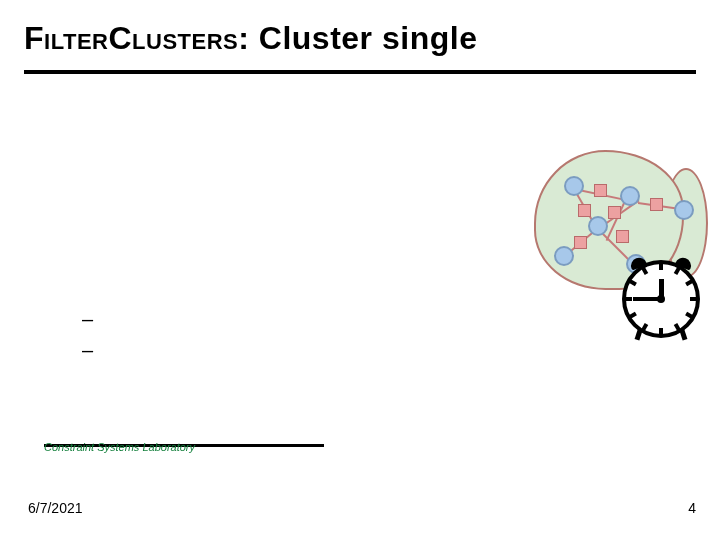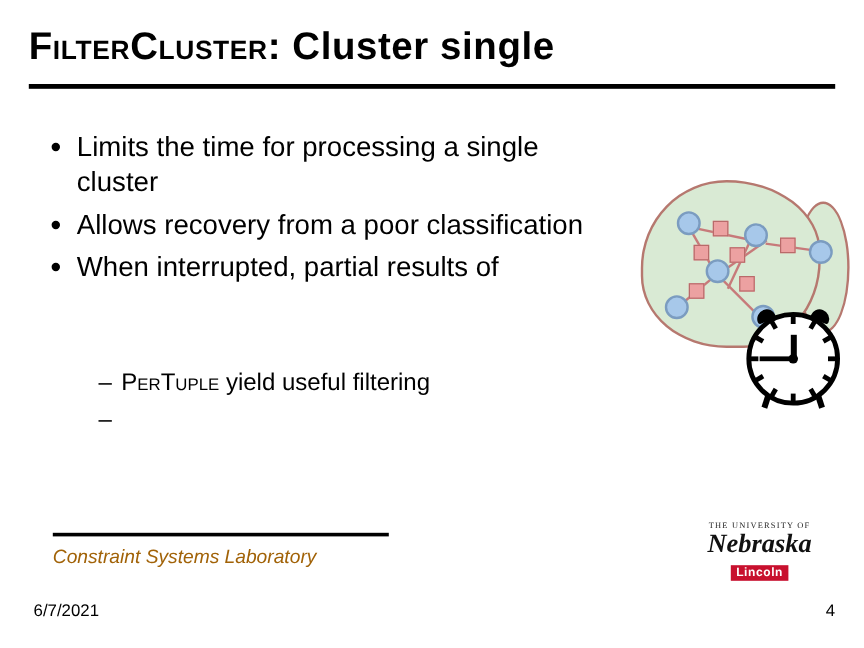--- a/index.html
+++ b/index.html
@@ -12,21 +12,21 @@
 
   .bullets { position: absolute; left: 44px; top: 108px; width: 470px; font-size: 23px; line-height: 1.28; }
   .bullets li { list-style: disc; margin-left: 20px; margin-bottom: 6px; }
 
   .subbullets { position: absolute; left: 82px; top: 306px; width: 440px; font-size: 20px; line-height: 1.35; }
   .subbullets .row { display: flex; gap: 8px; margin-bottom: 4px; }
   .subbullets .dash { flex: 0 0 auto; }
   .sc2 { font-variant: small-caps; }
 
   .footer-rule { position: absolute; left: 44px; top: 444px; width: 280px; height: 3px; background: #000; }
-  .lab { position: absolute; left: 44px; top: 456px; font-size: 16px; font-style: italic; color: #a16207; }
+  .lab { position: absolute; left: 44px; top: 441px; font-size: 11px; font-style: italic; color: #15803d; }
   .date { position: absolute; left: 28px; top: 500px; font-size: 14px; }
   .center { position: absolute; left: 0; right: 0; top: 500px; text-align: center; font-size: 14px; }
   .pageno { position: absolute; right: 24px; top: 500px; font-size: 14px; }
 
   
   .graphic { position: absolute; right: 4px; top: 150px; width: 190px; height: 170px; }
   .blob1 { position: absolute; left: 8px; top: 0; width: 150px; height: 140px; border-radius: 50% 55% 45% 50% / 55% 45% 55% 45%; background: #d9ead4; border: 2px solid #b6786f; }
   .blob2 { position: absolute; left: 138px; top: 18px; width: 44px; height: 110px; border-radius: 50% / 50%; background: #d9ead4; border: 2px solid #b6786f; }
   .edge { position: absolute; height: 2px; background: #c77a7a; transform-origin: left center; }
   .node { position: absolute; width: 20px; height: 20px; border-radius: 50%; background: #a7c8ea; border: 2px solid #7b9cc0; }
@@ -51,34 +51,28 @@
   .logo .main { font-size: 22px; font-style: italic; font-weight: bold; margin-top: -2px; color: #111; }
   .logo .lin { margin-top: 1px; }
   .logo .lin .box { display: inline-block; background: #c8102e; color: #fff; font-size: 10px; font-weight: bold; padding: 1px 4px; letter-spacing: 0.5px; font-style: normal; font-family: Arial, sans-serif; }
 </style>
 </head>
 <body>
 
 <div class="slide">
 
   <div class="title">
-    <span class="sc">Filter</span><span class="sc">Cluster</span><span>: Cluster single</span>
+    <span class="sc">Filter</span><span class="sc">Clusters</span><span>: Cluster single</span>
   </div>
   <div class="title-rule"></div>
 
-  <ul class="bullets">
-    <li>Limits the time for processing a single cluster</li>
-    <li>Allows recovery from a poor classification</li>
-    <li>When interrupted, partial results of</li>
-  </ul>
 
   <div class="subbullets">
     <div class="row">
       <span class="dash">–</span>
-      <span><span class="sc2">PerTuple</span><span> yield useful filtering</span></span>
     </div>
     <div class="row">
       <span class="dash">–</span>
     </div>
   </div>
 
   <div class="graphic">
     <div class="blob2"></div>
     <div class="blob1"></div>
     <div class="edge" style="left:48px; top:38px; width:56px; transform:rotate(12deg);"></div>
@@ -122,19 +116,14 @@
     <div class="hand-h"></div>
     <div class="hand-m"></div>
     <div class="hub"></div>
   </div>
 
   <div class="footer-rule"></div>
   <div class="lab">Constraint Systems Laboratory</div>
   <div class="date">6/7/2021</div>
   <div class="pageno">4</div>
 
-  <div class="logo">
-    <div class="uni">THE UNIVERSITY OF</div>
-    <div class="main">Nebraska</div>
-    <div class="lin"><span class="box">Lincoln</span></div>
-  </div>
 
 </div>
 
 </body></html>

